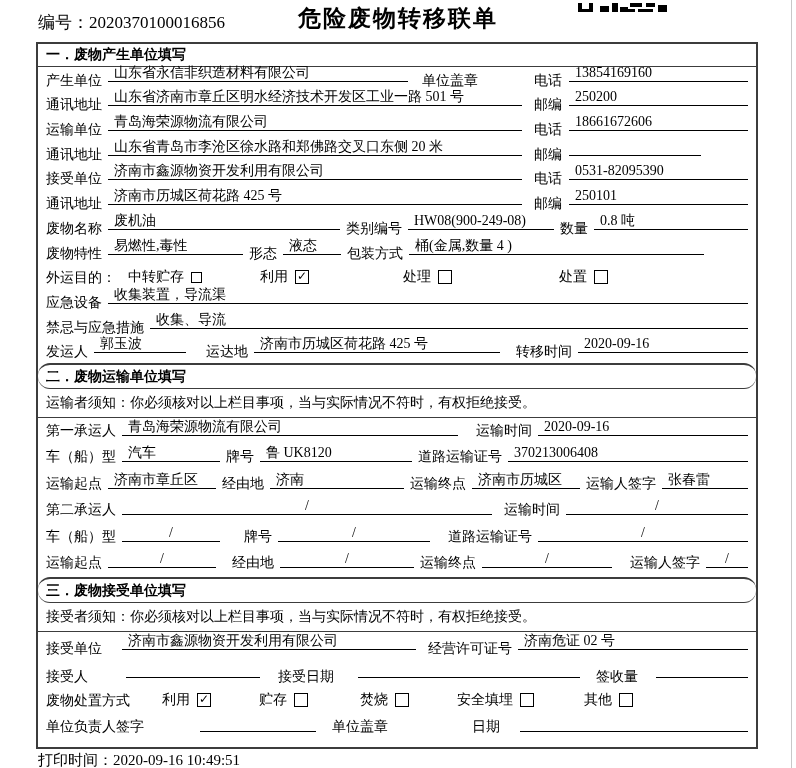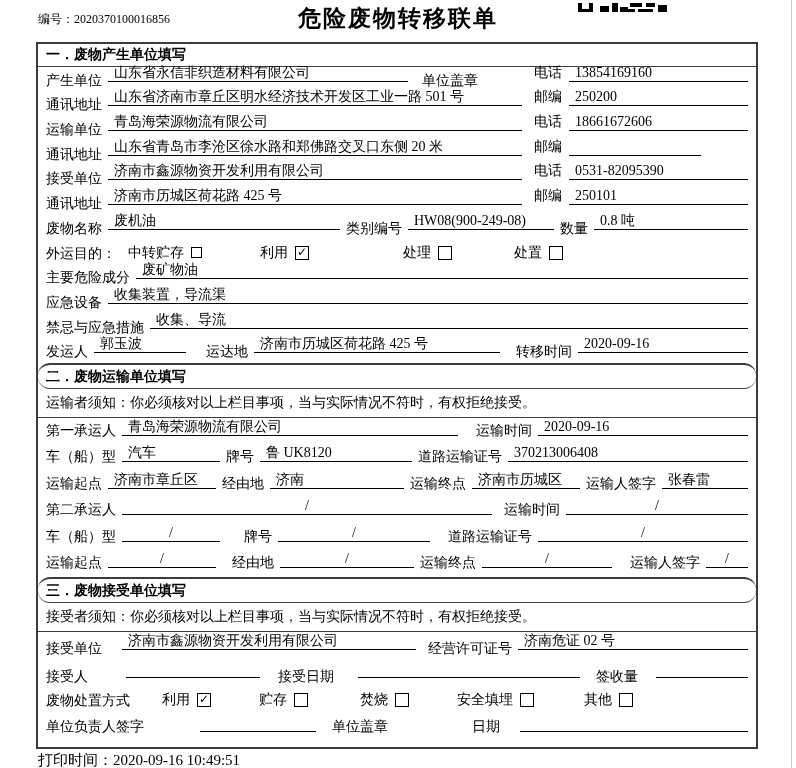--- a/index.html
+++ b/index.html
@@ -4,21 +4,21 @@
 <style>
   html,body{margin:0;padding:0;}
   body{
     width:796px;height:768px;background:#ffffff;color:#000;
     font-family:"Liberation Serif","DejaVu Serif",serif;
     position:relative;overflow:hidden;
   }
   .page-edge{position:absolute;right:4px;top:0;height:768px;width:1px;background:#c8c8c8;}
   
   .hdr{position:relative;height:42px;}
-  .serial{position:absolute;left:38px;top:11px;font-size:12px;white-space:nowrap;}
+  .serial{position:absolute;left:38px;top:11px;font-size:17px;white-space:nowrap;}
   .doc-title{
     position:absolute;left:0;right:0;top:3px;text-align:center;
     font-family:"Liberation Sans","DejaVu Sans",sans-serif;
     font-size:23px;font-weight:700;letter-spacing:2px;
   }
   .qr{position:absolute;left:578px;top:0;}
   
   .tbl{
     position:absolute;left:36px;top:42px;width:722px;height:707px;
     border:2px solid #3c3c3c;box-sizing:border-box;
@@ -42,21 +42,21 @@
   .row.rh26{height:26.5px;align-items:center;}
   .row.rh28{height:28px;}
   .lbl{flex:none;white-space:nowrap;margin-bottom:2px;}
   .uv{
     border-bottom:1px solid #000;margin-bottom:10px;height:18px;line-height:18px;
     padding-left:6px;box-sizing:border-box;white-space:nowrap;overflow:hidden;
     display:inline-block;flex:none;
   }
   .uv.f1{flex:1 1 auto;}
   .uv.c{text-align:center;padding-left:0;}
-  .rgt{margin-left:auto;flex:none;width:214px;display:flex;column-gap:8px;align-items:flex-start;gap:7px;}
+  .rgt{margin-left:auto;flex:none;width:214px;display:flex;column-gap:8px;align-items:flex-end;gap:7px;}
   .opt{display:flex;align-items:center;gap:7px;margin-bottom:3px;flex:none;}
   .cb{
     display:inline-block;width:12px;height:12px;border:1px solid #000;
     font-size:12px;line-height:11px;text-align:center;font-weight:700;
     font-family:"DejaVu Sans",sans-serif;box-sizing:content-box;
   }
   
   .print-time{position:absolute;left:38px;top:751px;font-size:15px;white-space:nowrap;}
 </style>
 </head>
@@ -147,45 +147,49 @@
 
   <div class="row">
     <span class="lbl">废物名称</span>
     <span class="uv" style="width:232px">废机油</span>
     <span class="lbl">类别编号</span>
     <span class="uv" style="width:146px">HW08(900-249-08)</span>
     <span class="lbl">数量</span>
     <span class="uv f1">0.8 吨</span>
   </div>
 
+  <div class="row">
+    <span class="lbl">废物特性</span>
+    <span class="uv" style="width:135px">易燃性,毒性</span>
+    <span class="lbl">形态</span>
+    <span class="uv" style="width:58px">液态</span>
+    <span class="lbl">包装方式</span>
+    <span class="uv f1" style="margin-right:44px">桶(金属,数量 4 )</span>
+  </div>
 
   <div class="row">
     <span class="lbl">外运目的：</span>
     <span class="opt" style="margin-left:6px">
       <span>中转贮存</span>
       <span class="cb" style="width:9px;height:9px;line-height:9px"></span>
     </span>
     <span class="opt" style="margin-left:52px">
       <span>利用</span>
       <span class="cb">✓</span>
     </span>
     <span class="opt" style="margin-left:88px">
       <span>处理</span>
       <span class="cb"></span>
     </span>
-    <span class="opt" style="margin-left:56px">
+    <span class="opt" style="margin-left:101px">
       <span>处置</span>
       <span class="cb"></span>
     </span>
   </div>
 
-  <div class="row">
-    <span class="lbl">主要危险成分</span>
-    <span class="uv f1">废矿物油</span>
-  </div>
 
   <div class="row">
     <span class="lbl">应急设备</span>
     <span class="uv f1">收集装置，导流渠</span>
   </div>
 
   <div class="row">
     <span class="lbl">禁忌与应急措施</span>
     <span class="uv f1">收集、导流</span>
   </div>

